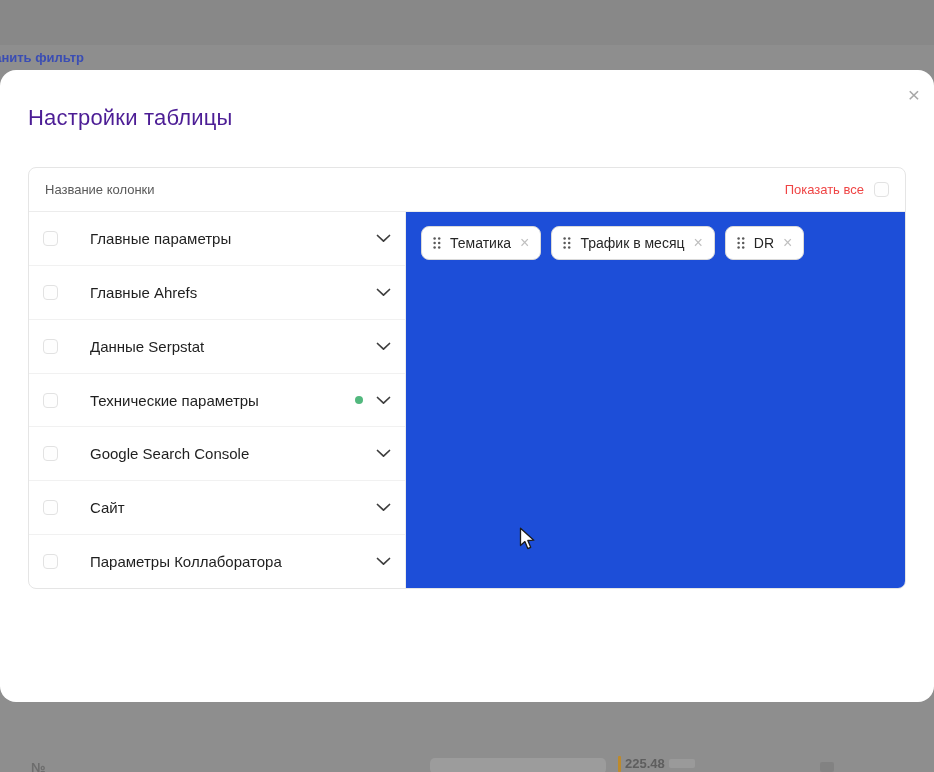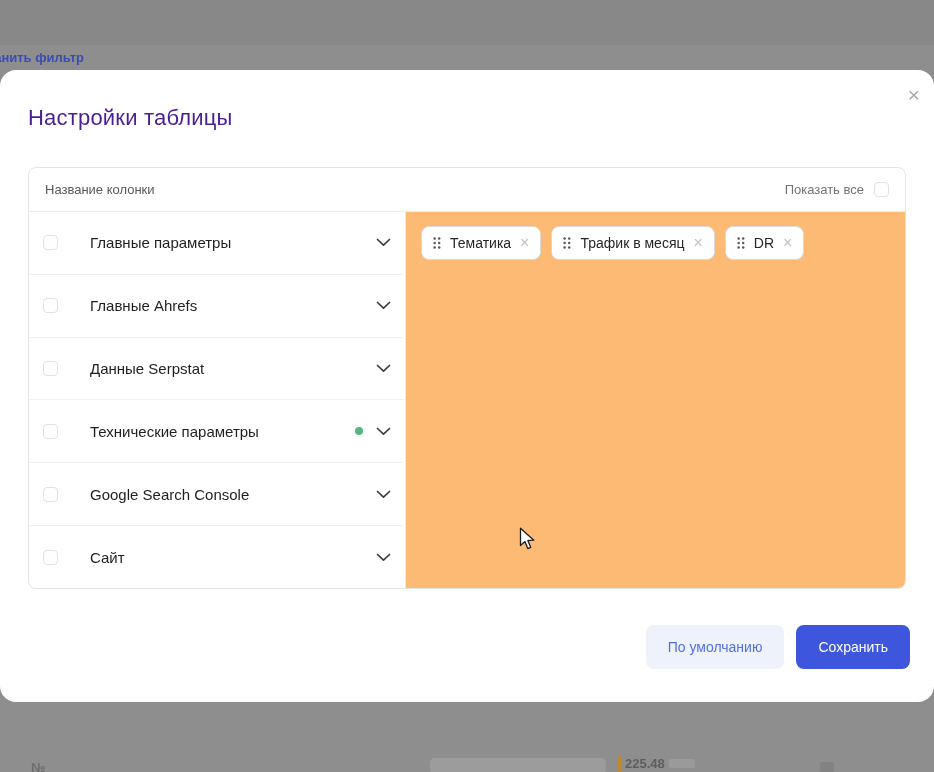--- a/index.html
+++ b/index.html
@@ -61,21 +61,21 @@
     display:flex; flex-direction:column; overflow:hidden;
   }
   .panel-header {
     height:44px; flex:0 0 44px;
     border-bottom:1px solid #ececec;
     display:flex; align-items:center; justify-content:space-between;
     padding:0 16px;
   }
   .panel-header-title { font-size:13px; color:#595959; }
   .show-all { display:flex; align-items:center; gap:10px; }
-  .show-all-label { font-size:13px; color:#737373; }
+  .show-all-label { font-size:13px; color:#ef4444; }
   .checkbox {
     width:15px; height:15px; flex:0 0 15px;
     border:1px solid #e2e2e2; border-radius:4px; background:#fefefe;
     cursor:pointer;
   }
 
   .panel-body { flex:1; display:flex; min-height:0; }
   .col-left {
     width:377px; flex:0 0 377px;
     border-right:1px solid #ececec;
@@ -88,21 +88,21 @@
     gap:24px;
   }
   .cat-row:last-child { border-bottom:none; }
   .cat-label { font-size:15px; color:#1f1f1f; margin-left:8px; }
   .row-right { margin-left:auto; display:flex; align-items:center; gap:13px; }
   .indicator-dot {
     width:8px; height:8px; border-radius:50%; background:#52b87e;
   }
   .chevron { display:flex; align-items:center; }
 
-  .col-right { flex:1; padding:14px 15px; background:#fdba74; }
+  .col-right { flex:1; padding:14px 15px; background:#1d4ed8; }
   .chips { display:flex; gap:10px; }
   .chip {
     height:34px; display:flex; align-items:center; gap:9px;
     padding:0 11px;
     border:1px solid #d9d9d9; border-radius:8px; background:#ffffff;
     cursor:grab;
   }
   .chip-label { font-size:14px; color:#262626; }
   .chip-remove { font-size:16px; line-height:1; color:#bfbfbf; cursor:pointer; }
   .drag-handle { display:flex; cursor:grab; }
@@ -227,20 +227,32 @@
           <span class="row-right">
 
             <span class="chevron">
               <svg width="15" height="9" viewBox="0 0 15 9">
                   <polyline points="1.5,1.5 7.5,7.2 13.5,1.5" fill="none" stroke="#3d3d3d" stroke-width="1.7" stroke-linecap="round" stroke-linejoin="round"></polyline>
                 </svg>
             </span>
           </span>
         </div>
 
+        <div class="cat-row">
+          <span class="checkbox"></span>
+          <span class="cat-label">Параметры Коллаборатора</span>
+          <span class="row-right">
+
+            <span class="chevron">
+              <svg width="15" height="9" viewBox="0 0 15 9">
+                  <polyline points="1.5,1.5 7.5,7.2 13.5,1.5" fill="none" stroke="#3d3d3d" stroke-width="1.7" stroke-linecap="round" stroke-linejoin="round"></polyline>
+                </svg>
+            </span>
+          </span>
+        </div>
 
       </div>
 
       <div class="col-right">
         <div class="chips">
 
           <div class="chip">
             <span class="drag-handle">
               <svg width="8" height="12" viewBox="0 0 8 12">
                   <g fill="#595959">
@@ -290,24 +302,20 @@
             <span class="chip-label">DR</span>
             <span class="chip-remove">×</span>
           </div>
 
         </div>
       </div>
 
     </div>
   </div>
 
-  <div class="footer">
-    <button class="btn btn-default">По умолчанию</button>
-    <button class="btn btn-primary">Сохранить</button>
-  </div>
 
 </div>
 
 <div class="cursor">
   <svg width="18" height="25" viewBox="0 0 18 25">
     <path d="M1.5 1.2 L1.5 18.6 L5.9 14.6 L8.8 21.6 L11.7 20.3 L8.8 13.5 L14.8 13.2 Z" fill="#ffffff" stroke="#1c1c1c" stroke-width="1.3" stroke-linejoin="round"></path>
   </svg>
 </div>
 
 </body></html>

